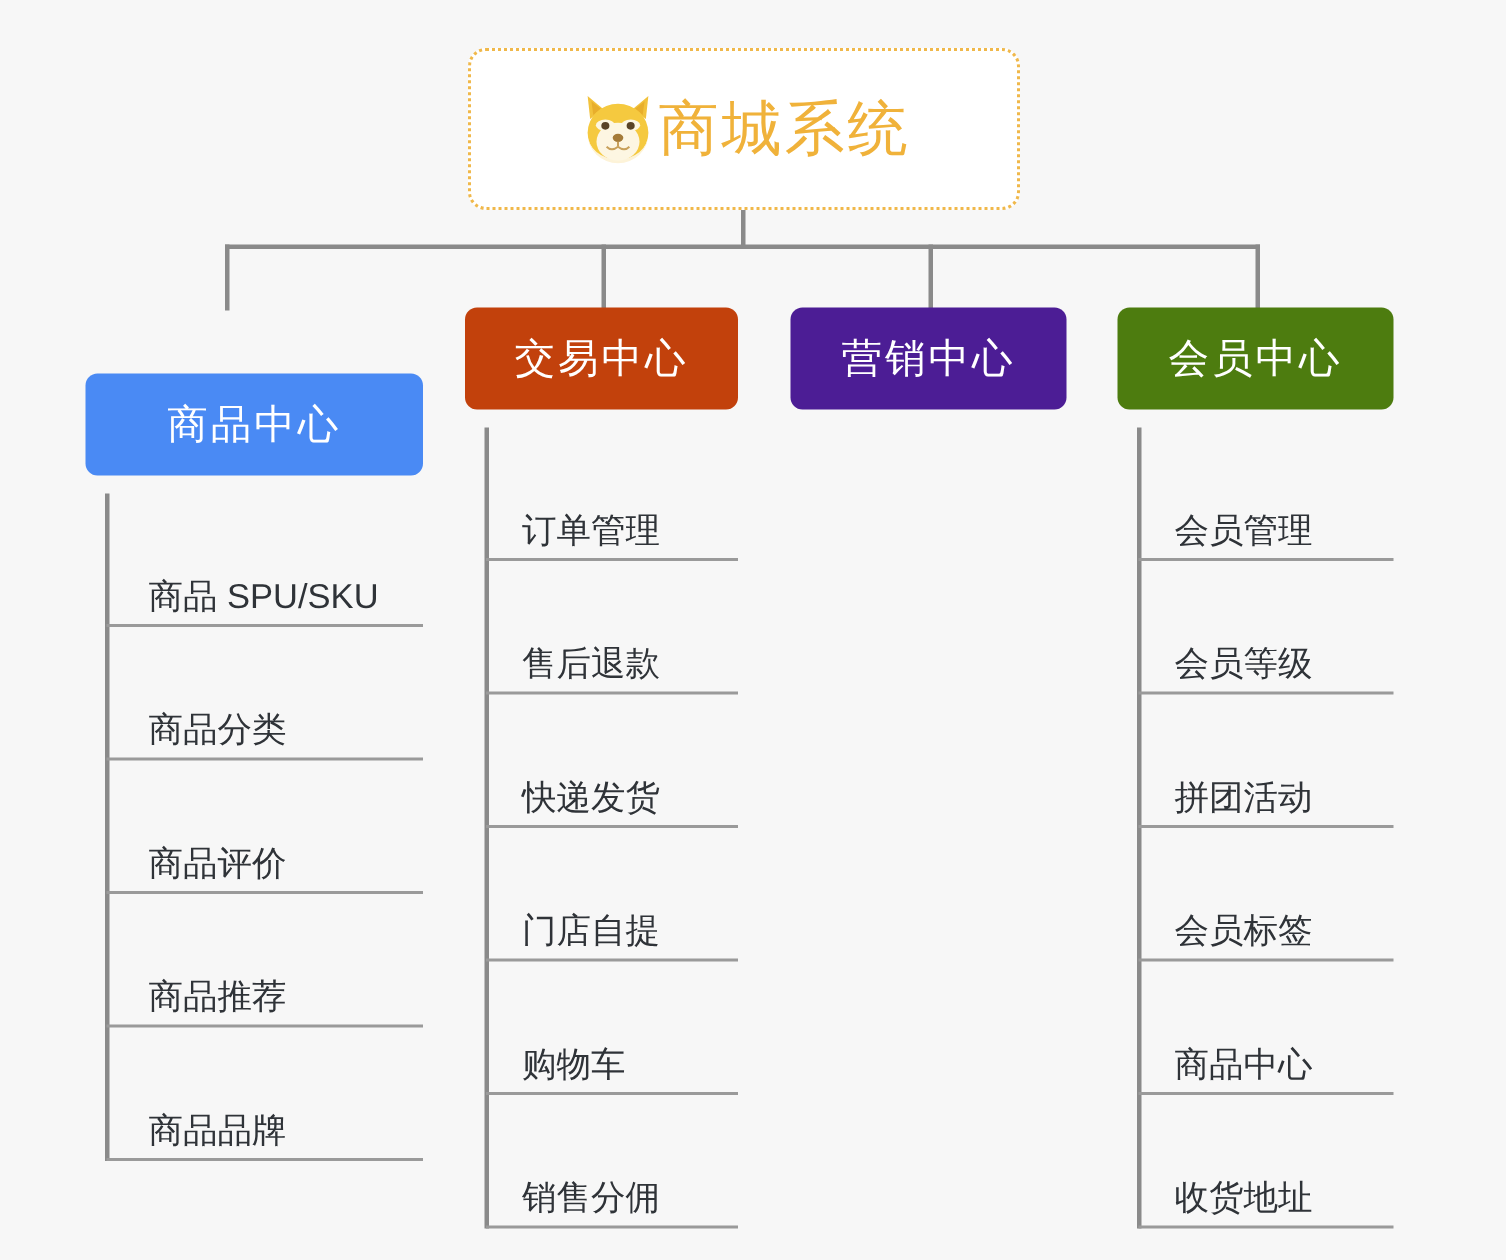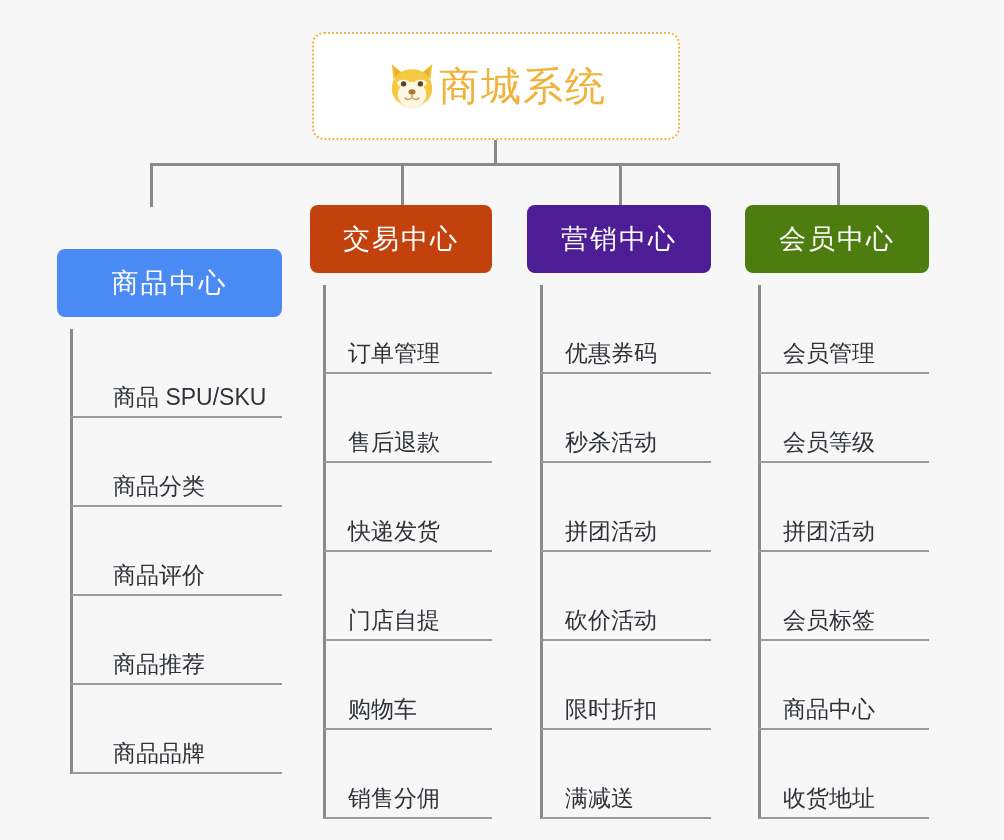--- a/index.html
+++ b/index.html
@@ -98,21 +98,21 @@
     padding-bottom: 6px;
     padding-left: 24px;
   }
   .leaf-label {
     font-size: 23px;
     color: #2f3338;
     line-height: 1.1;
     white-space: nowrap;
   }
   
-  .column.c0 .leaf-item { padding-left: 42px; }
+  .column.c0 .leaf-item { padding-left: 28px; }
 </style>
 </head>
 <body>
 
 <div id="chart-root">
 
   <div class="root-node">
     <svg class="root-icon" viewBox="0 0 64 64">
       <path d="M8 6 L10 24 L20 16 Z" fill="#f2c23c"></path>
       <path d="M56 6 L54 24 L44 16 Z" fill="#f2c23c"></path>
@@ -188,59 +188,38 @@
       <div class="leaf-item">
         <span class="leaf-label">销售分佣</span>
       </div>
     </div>
   </div>
 
   <div class="column c2">
     <div class="col-header">
       <span>营销中心</span>
     </div>
+  </div>
+
+  <div class="column c3">
+    <div class="col-header">
+      <span>会员中心</span>
+    </div>
     <div class="leaf-stack">
       <div class="leaf-trunk"></div>
       <div class="leaf-item">
-        <span class="leaf-label">优惠券码</span>
-      </div>
-      <div class="leaf-item">
-        <span class="leaf-label">秒杀活动</span>
+        <span class="leaf-label">会员管理</span>
+      </div>
+      <div class="leaf-item">
+        <span class="leaf-label">会员等级</span>
       </div>
       <div class="leaf-item">
         <span class="leaf-label">拼团活动</span>
       </div>
       <div class="leaf-item">
-        <span class="leaf-label">砍价活动</span>
-      </div>
-      <div class="leaf-item">
-        <span class="leaf-label">限时折扣</span>
-      </div>
-      <div class="leaf-item">
-        <span class="leaf-label">满减送</span>
-      </div>
-    </div>
-  </div>
-
-  <div class="column c3">
-    <div class="col-header">
-      <span>会员中心</span>
-    </div>
-    <div class="leaf-stack">
-      <div class="leaf-trunk"></div>
-      <div class="leaf-item">
-        <span class="leaf-label">会员管理</span>
-      </div>
-      <div class="leaf-item">
-        <span class="leaf-label">会员等级</span>
-      </div>
-      <div class="leaf-item">
-        <span class="leaf-label">拼团活动</span>
-      </div>
-      <div class="leaf-item">
         <span class="leaf-label">会员标签</span>
       </div>
       <div class="leaf-item">
         <span class="leaf-label">商品中心</span>
       </div>
       <div class="leaf-item">
         <span class="leaf-label">收货地址</span>
       </div>
     </div>
   </div>

